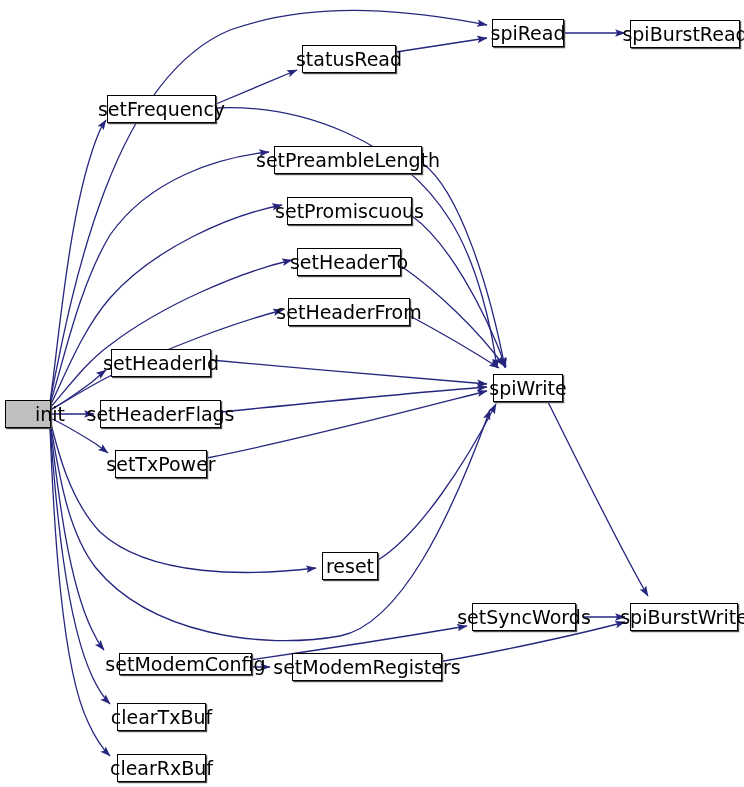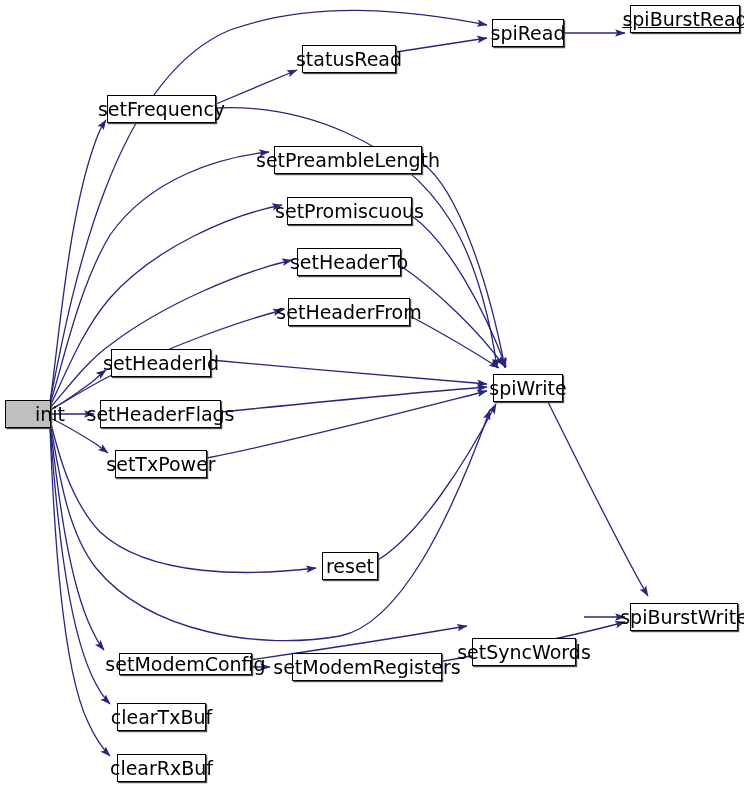--- a/index.html
+++ b/index.html
@@ -58,21 +58,21 @@
         <path d="M 548,402 C 580,466 624,556 648,596" fill="none" stroke="#26267f" stroke-width="1.3" marker-end="url(#arrow)"></path>
       </g>
   </svg>
   <div id="node-layer">
       <div class="node current" style="left: 5px; top: 400px; width: 44px; height: 28px;">
         <span class="lbl">init</span>
       </div>
       <div class="node" style="left: 492px; top: 19px; width: 72px; height: 28px;">
         <span class="lbl">spiRead</span>
       </div>
-      <div class="node" style="left: 630px; top: 5px; width: 110px; height: 28px; text-decoration: underline;">
+      <div class="node" style="left: 630px; top: 20px; width: 110px; height: 28px;">
         <span class="lbl">spiBurstRead</span>
       </div>
       <div class="node" style="left: 302px; top: 45px; width: 94px; height: 28px;">
         <span class="lbl">statusRead</span>
       </div>
       <div class="node" style="left: 107px; top: 95px; width: 109px; height: 28px;">
         <span class="lbl">setFrequency</span>
       </div>
       <div class="node" style="left: 274px; top: 146px; width: 148px; height: 28px;">
         <span class="lbl">setPreambleLength</span>
@@ -94,21 +94,21 @@
       </div>
       <div class="node" style="left: 100px; top: 400px; width: 121px; height: 28px;">
         <span class="lbl">setHeaderFlags</span>
       </div>
       <div class="node" style="left: 115px; top: 450px; width: 92px; height: 28px;">
         <span class="lbl">setTxPower</span>
       </div>
       <div class="node" style="left: 322px; top: 552px; width: 56px; height: 28px;">
         <span class="lbl">reset</span>
       </div>
-      <div class="node" style="left: 472px; top: 638px; width: 104px; height: 28px;">
+      <div class="node" style="left: 472px; top: 603px; width: 104px; height: 28px;">
         <span class="lbl">setSyncWords</span>
       </div>
       <div class="node" style="left: 630px; top: 603px; width: 108px; height: 28px;">
         <span class="lbl">spiBurstWrite</span>
       </div>
       <div class="node" style="left: 95px; top: 653px; width: 133px; height: 22px; margin-left: 24px;">
         <span class="lbl">setModemConfig</span>
       </div>
       <div class="node" style="left: 292px; top: 653px; width: 150px; height: 28px;">
         <span class="lbl">setModemRegisters</span>

